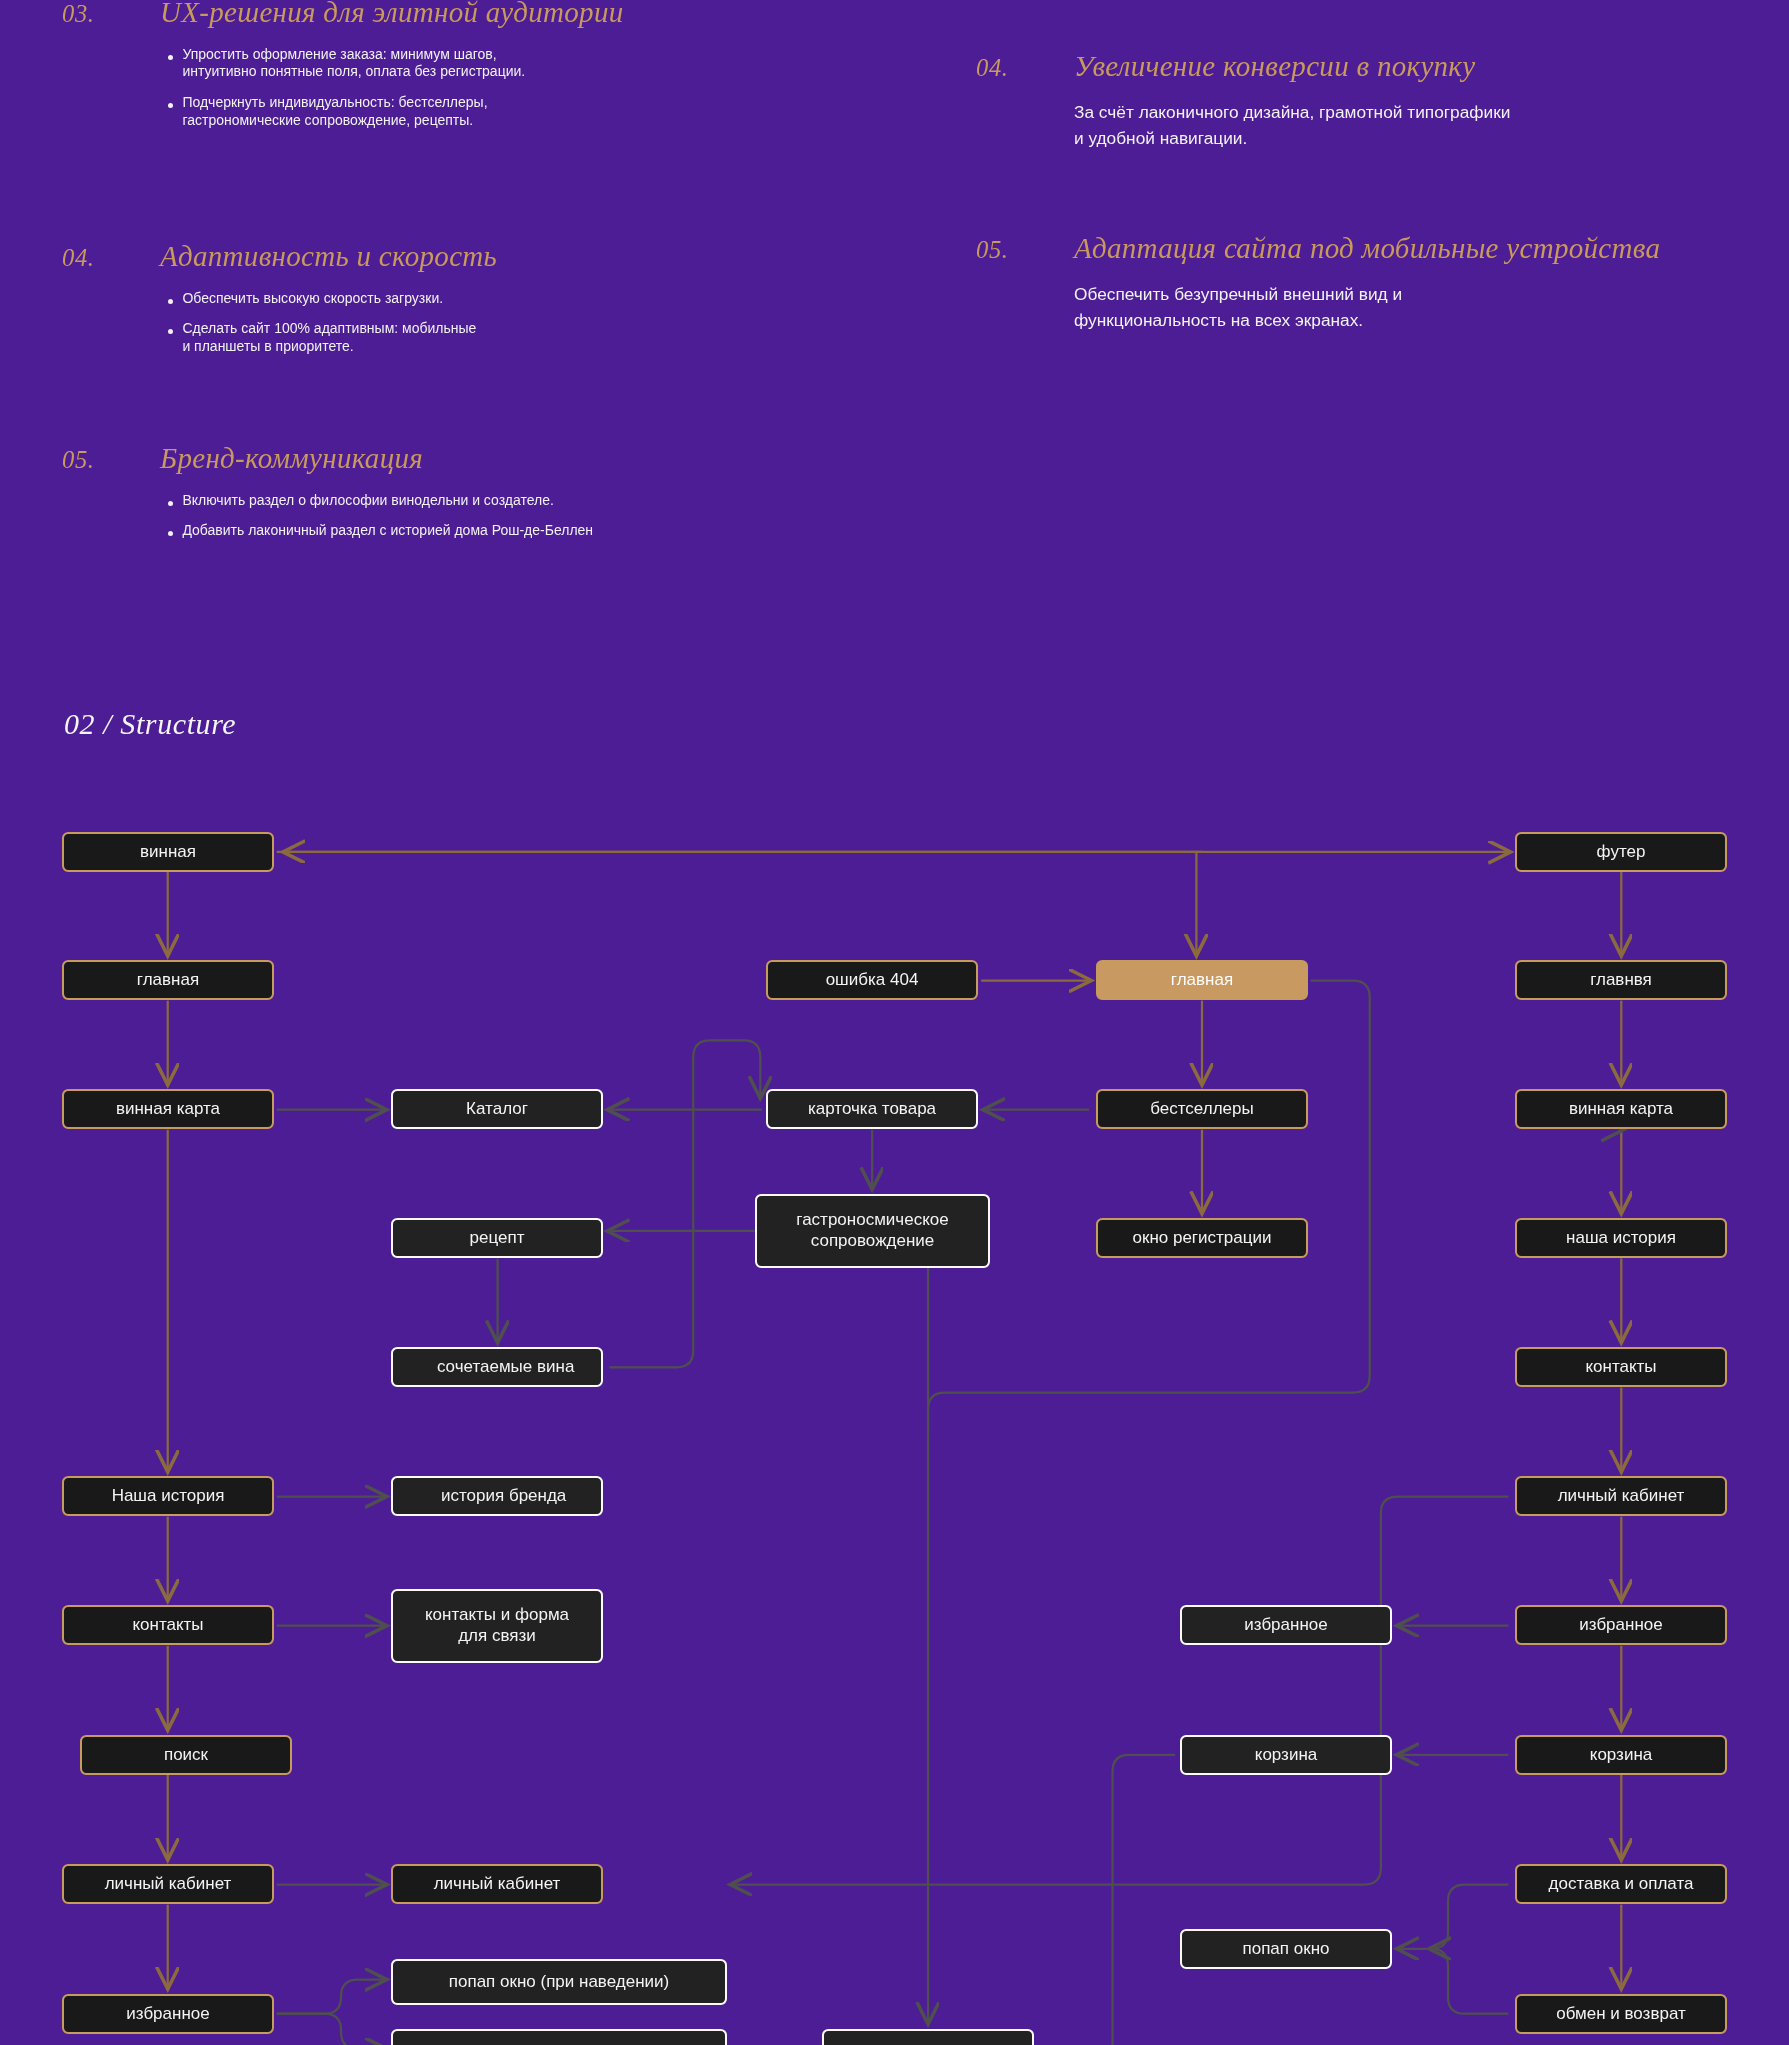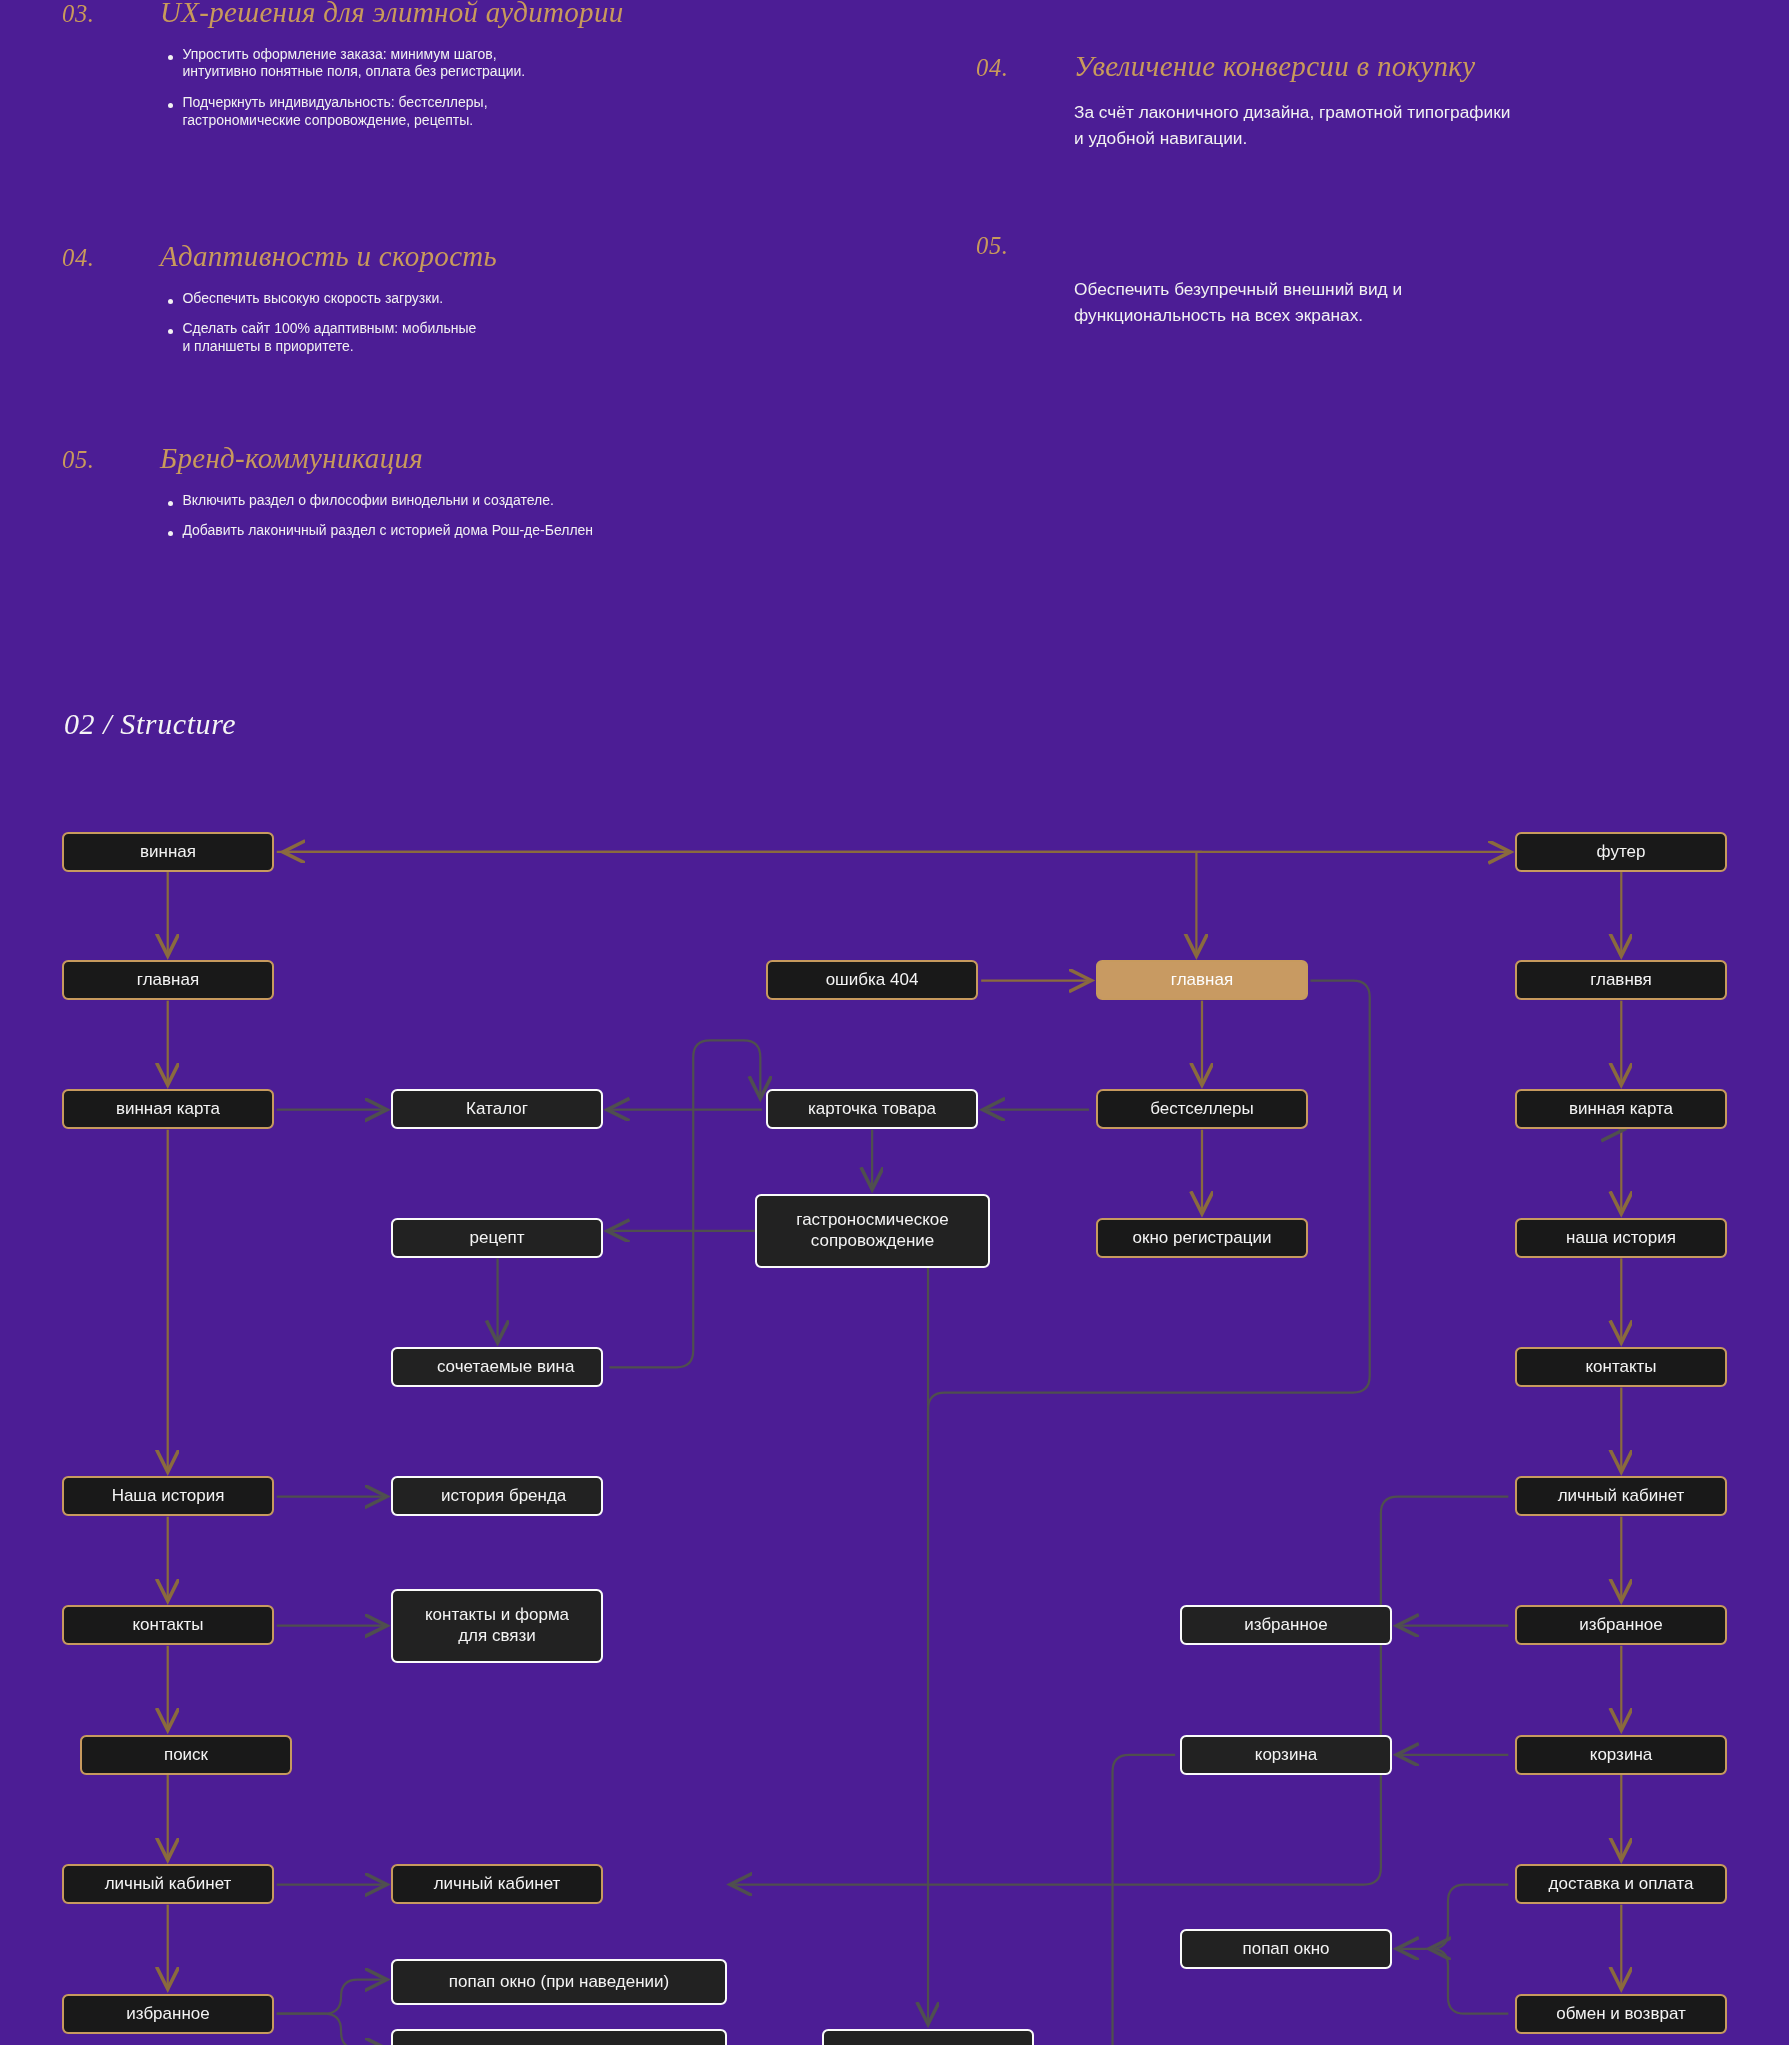--- a/index.html
+++ b/index.html
@@ -143,20 +143,21 @@
       <span class="goal-num">04.</span>
 
       <span class="goal-title">Увеличение конверсии в покупку</span>
     </div>
     <div class="goal-para" style="margin-left:98px;">За счёт лаконичного дизайна, грамотной типографики<br>и удобной навигации.</div>
   </div>
 
   <div class="goal-block" style="left:976px; top:232px;">
     <div class="goal-head">
       <span class="goal-num">05.</span>
+      <span class="goal-title">Адаптация сайта под мобильные устройства</span>
     </div>
     <div class="goal-para" style="margin-left:98px;">Обеспечить безупречный внешний вид и<br>функциональность на всех экранах.</div>
   </div>
 
   <div class="section-heading" style="left:64px; top:707px;">02 / Structure</div>
 
   <div class="flow">
 
     <svg class="flow-svg" viewBox="0 0 3200 3658">
       <defs>
@@ -258,21 +259,21 @@
     <div class="node white" style="left:391px;  top:1959px; width:336px; height:46px;">попап окно (при наведении)</div>
     <div class="node white" style="left:391px;  top:2029px; width:336px; height:40px;"></div>
 
     <div class="node gold" style="left:766px; top:960px; width:212px; height:40px;">ошибка 404</div>
     <div class="node white" style="left:766px; top:1089px; width:212px; height:40px;">карточка товара</div>
     <div class="node white" style="left:755px; top:1194px; width:235px; height:74px; white-space:pre-line;">гастроносмическое
 сопровождение</div>
     <div class="node white" style="left:822px; top:2029px; width:212px; height:40px;">окно</div>
 
     <div class="node fill" style="left:1096px; top:960px; width:212px; height:40px;">главная</div>
-    <div class="node gold" style="left:1096px; top:1089px; width:212px; height:40px;border-radius:7px;">бестселлеры</div>
+    <div class="node gold" style="left:1096px; top:1089px; width:212px; height:40px;">бестселлеры</div>
     <div class="node gold" style="left:1096px; top:1218px; width:212px; height:40px;">окно регистрации</div>
     <div class="node white" style="left:1180px; top:1605px; width:212px; height:40px;">избранное</div>
     <div class="node white" style="left:1180px; top:1735px; width:212px; height:40px;">корзина</div>
     <div class="node white" style="left:1180px; top:1929px; width:212px; height:40px;">попап окно</div>
 
     <div class="node gold" style="left:1515px; top:832px; width:212px; height:40px;">футер</div>
     <div class="node gold" style="left:1515px; top:960px; width:212px; height:40px;">главнвя</div>
     <div class="node gold" style="left:1515px; top:1089px; width:212px; height:40px;">винная карта</div>
     <div class="node gold" style="left:1515px; top:1218px; width:212px; height:40px;">наша история</div>
     <div class="node gold" style="left:1515px; top:1347px; width:212px; height:40px;">контакты</div>

